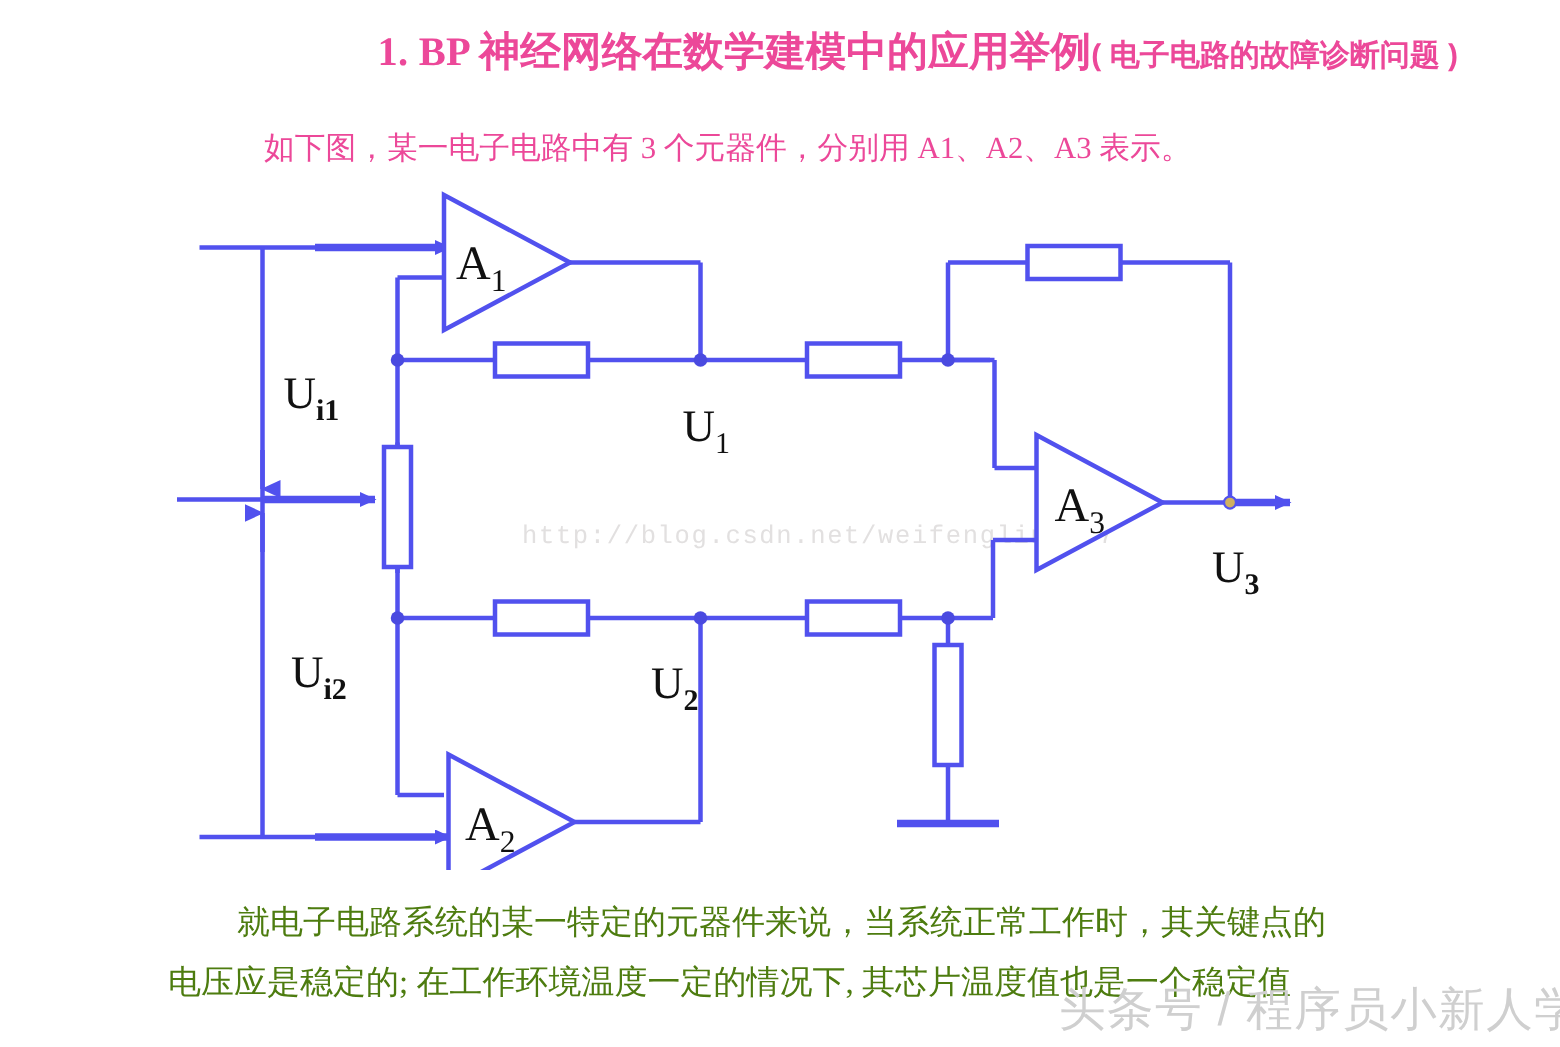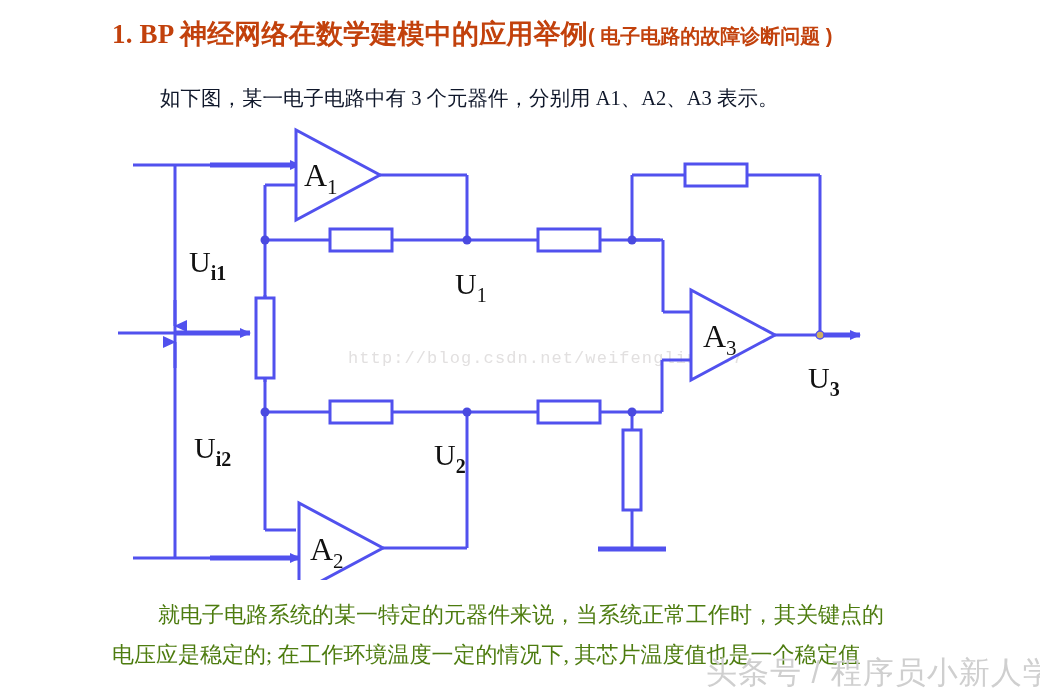--- a/index.html
+++ b/index.html
@@ -19,36 +19,37 @@
   
   #doc-title {
     position: absolute;
     left: 112px;
     top: 16px;
     width: 860px;
     font-size: 27px;
     font-weight: bold;
     letter-spacing: 0.2px;
     white-space: nowrap;
-    color: #c2410c;
+    color: #ec4899;
+    text-align: right;
   }
   #doc-title .paren {
     font-size: 20px;
     font-family: "Liberation Sans", "DejaVu Sans", sans-serif;
     font-weight: bold;
     letter-spacing: 0px;
   }
 
   
   #intro-paragraph {
     position: absolute;
-    left: 160px;
+    left: 176px;
     top: 84px;
     font-size: 20.5px;
-    color: #0f172a;
+    color: #ec4899;
     white-space: nowrap;
   }
 
   
   .body-line {
     position: absolute;
     font-size: 22px;
     color: #4d7c0f;
     white-space: nowrap;
     text-align: right;

